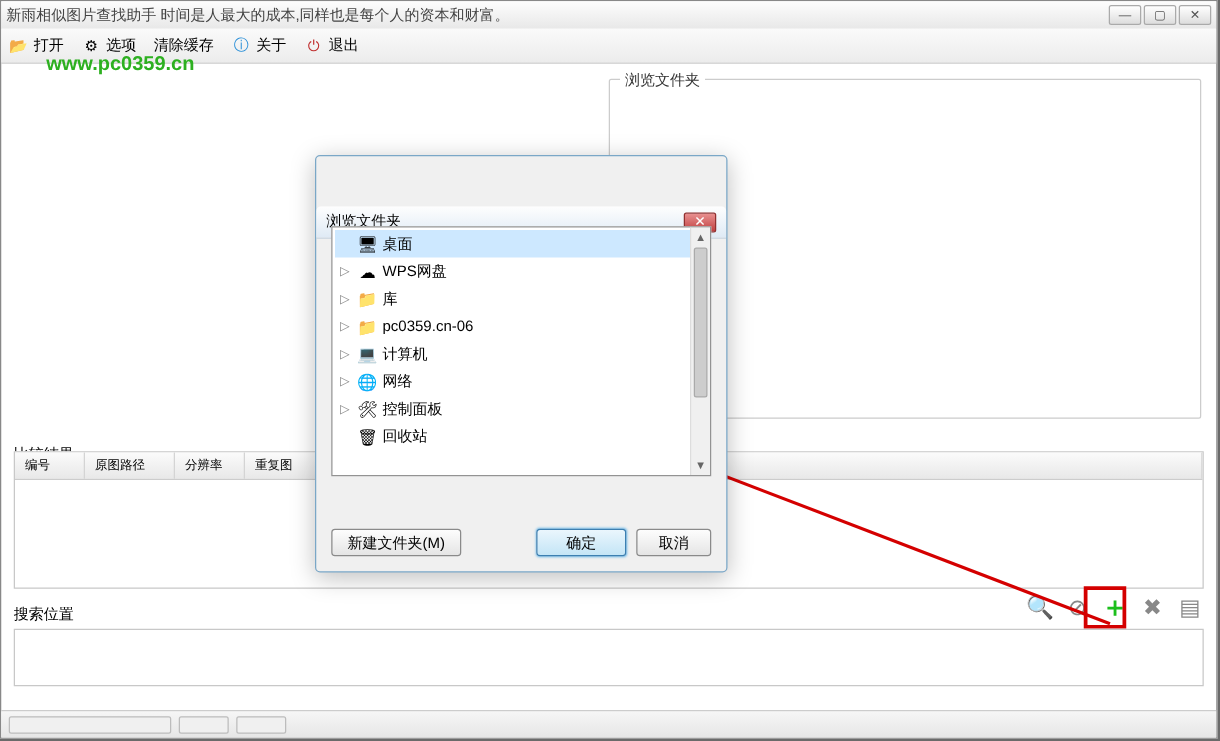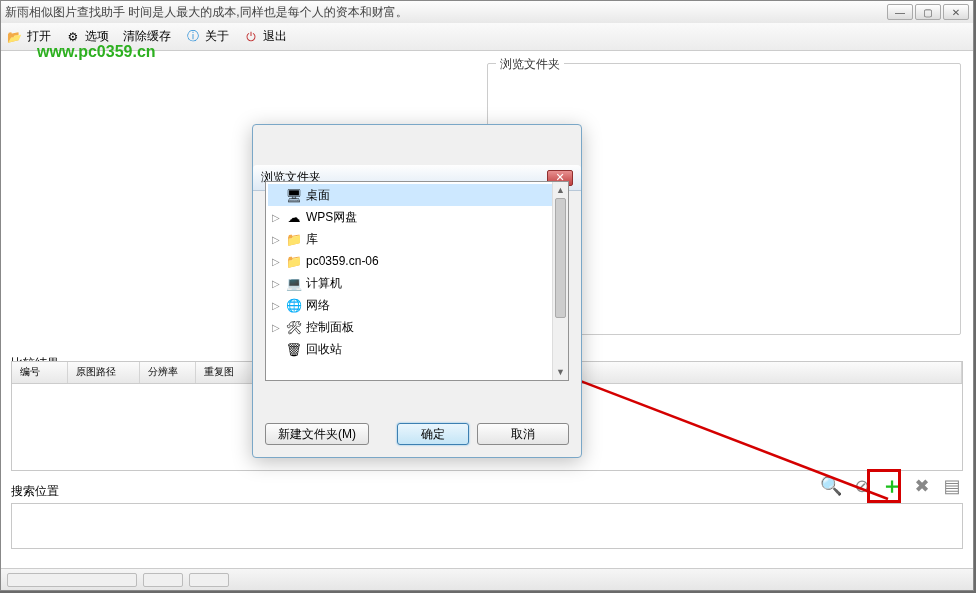--- a/index.html
+++ b/index.html
@@ -198,15 +198,15 @@
     <div class="scrollbar">
       <div class="arr" style="top:0">▲</div>
       <div class="thumb"></div>
       <div class="arr" style="bottom:0">▼</div>
     </div>
   </div>
   <div class="dlg-btns">
     <div class="btn">新建文件夹(M)</div>
     <div class="spacer"></div>
     <div class="btn primary" style="width:72px">确定</div>
-    <div class="btn" style="width:92px">取消</div>
+    <div class="btn" style="width:60px">取消</div>
   </div>
 </div>
 
 </body></html>

